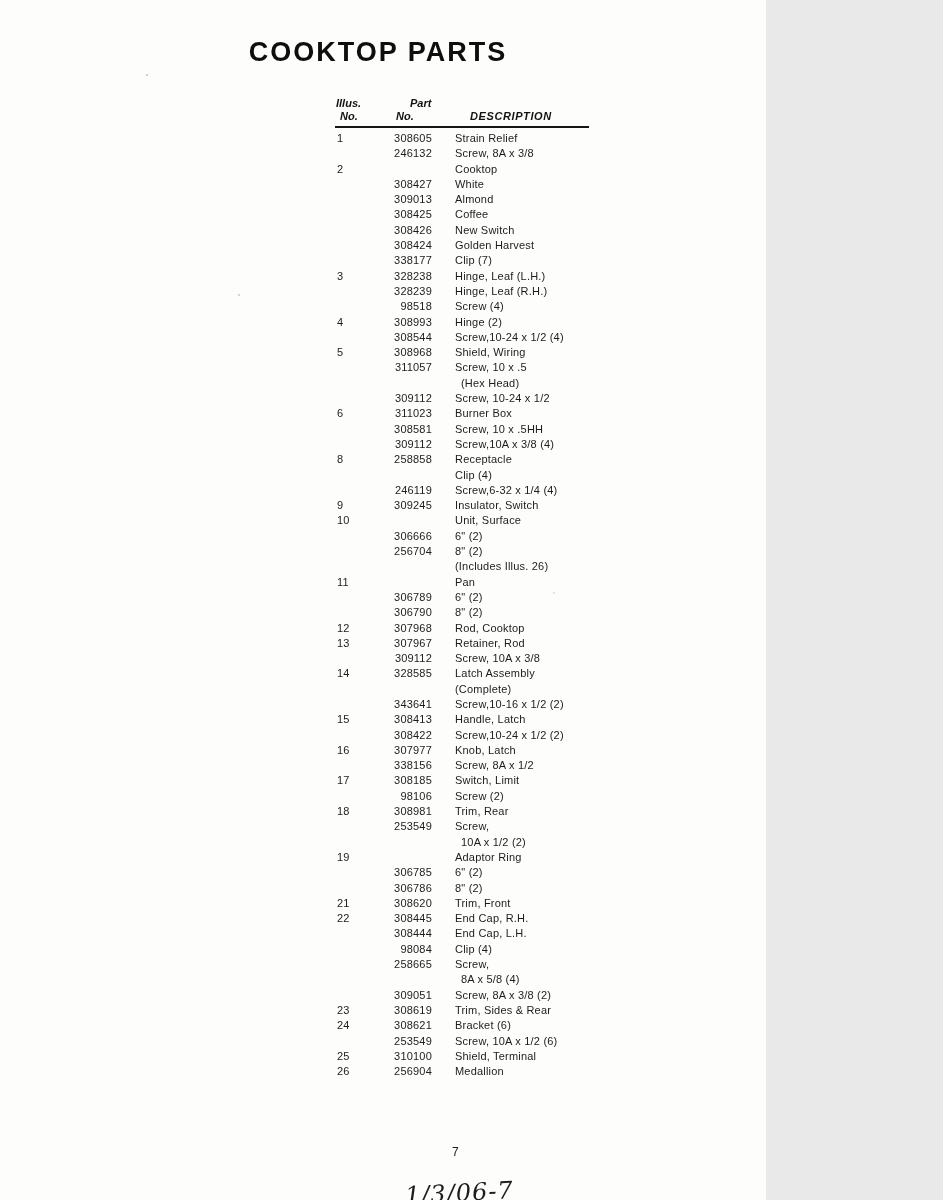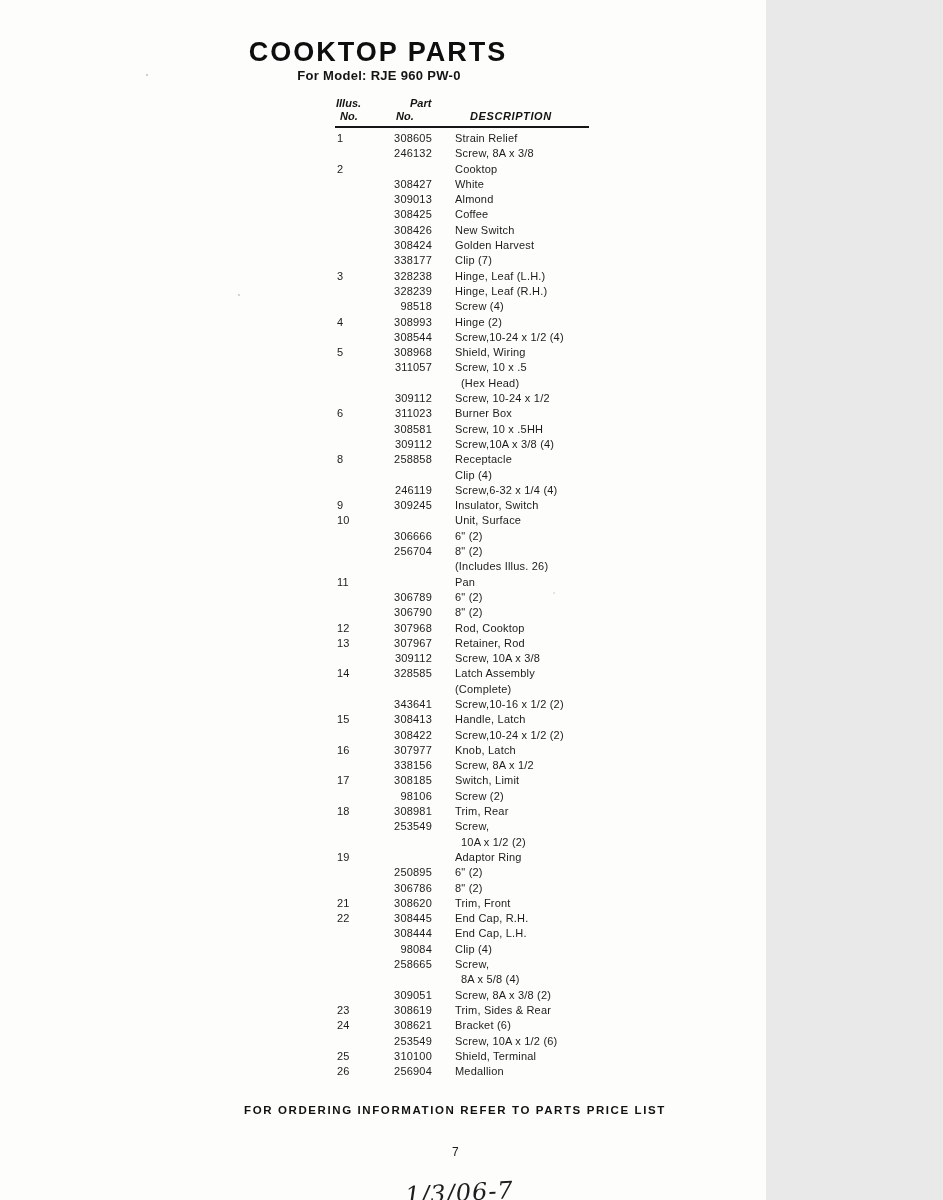--- a/index.html
+++ b/index.html
@@ -52,21 +52,20 @@
   .speck.s2 { left:238px; top:294px; width:2px; height:2px; opacity:.5; }
   .speck.s3 { left:799px; top:938px; width:3px; height:3px; opacity:.35; }
   .speck.s4 { left:553px; top:592px; width:2px; height:2px; opacity:.3; }
 </style>
 </head>
 <body>
 
 <div class="page">
 
   <div class="title">COOKTOP PARTS</div>
-  <div class="subtitle">For Model: RJE 960 PW-0</div>
 
   <div class="thead">
     <span class="h-illus1">Illus.</span>
     <span class="h-illus2">No.</span>
     <span class="h-part1">Part</span>
     <span class="h-part2">No.</span>
     <span class="h-desc">DESCRIPTION</span>
   </div>
   <div class="head-rule"></div>
 
@@ -354,21 +353,21 @@
     </div>
 
     <div class="row">
       <span class="c-illus">19</span>
       <span class="c-part"></span>
       <span class="c-desc">Adaptor Ring</span>
     </div>
 
     <div class="row">
       <span class="c-illus"></span>
-      <span class="c-part">250895</span>
+      <span class="c-part">306785</span>
       <span class="c-desc">6" (2)</span>
     </div>
 
     <div class="row">
       <span class="c-illus"></span>
       <span class="c-part">306786</span>
       <span class="c-desc">8" (2)</span>
     </div>
 
     <div class="row">
@@ -437,21 +436,20 @@
       <span class="c-desc">Shield, Terminal</span>
     </div>
 
     <div class="row">
       <span class="c-illus">26</span>
       <span class="c-part">256904</span>
       <span class="c-desc">Medallion</span>
     </div>
   </div>
 
-  <div class="footer-note">FOR ORDERING INFORMATION REFER TO PARTS PRICE LIST</div>
   <div class="page-number">7</div>
   <div class="doc-number">980537</div>
   <div class="handwriting">1/3/06-7</div>
 
   <div class="speck s1"></div>
   <div class="speck s2"></div>
   <div class="speck s3"></div>
   <div class="speck s4"></div>
 
 </div>

